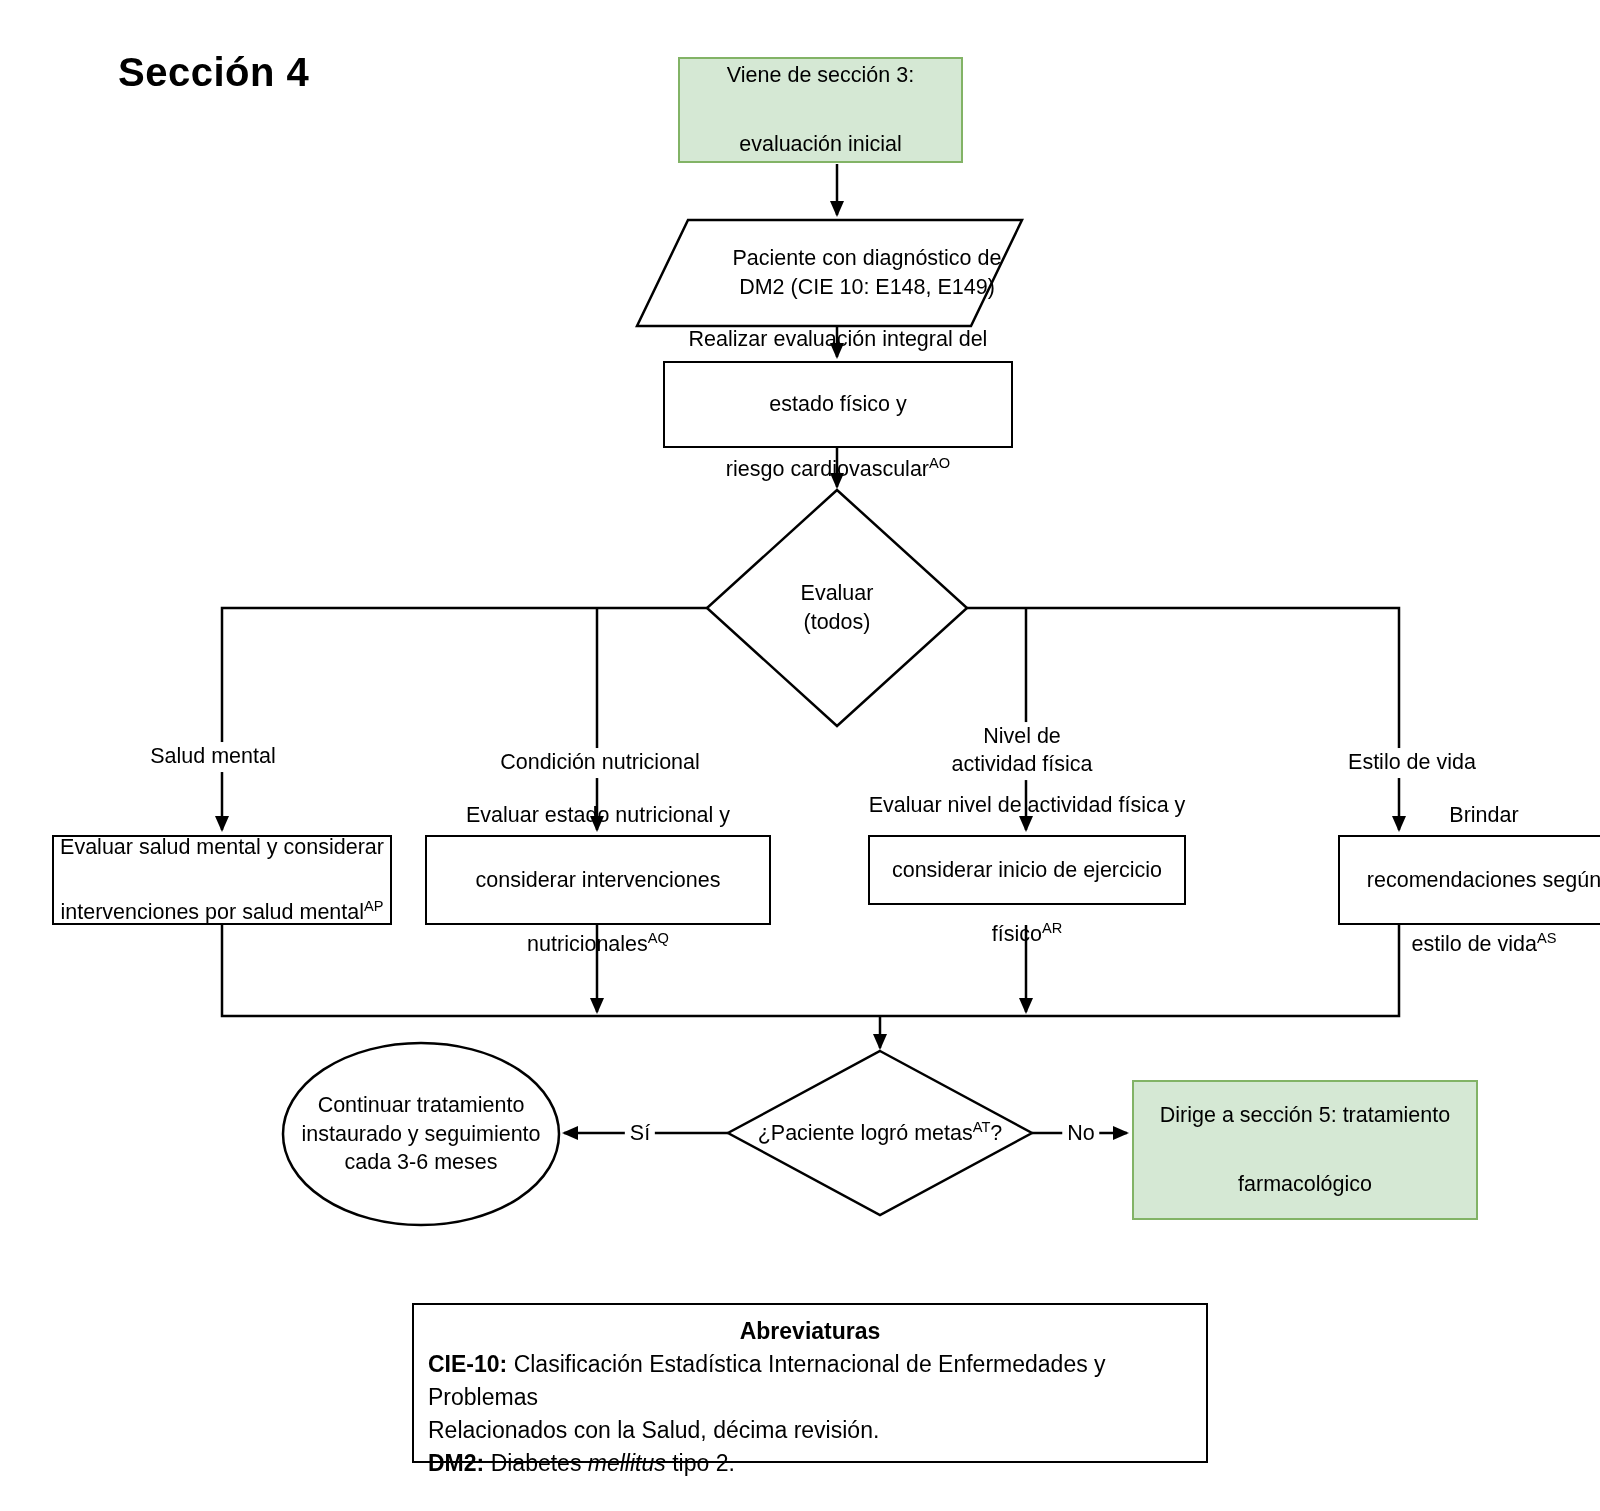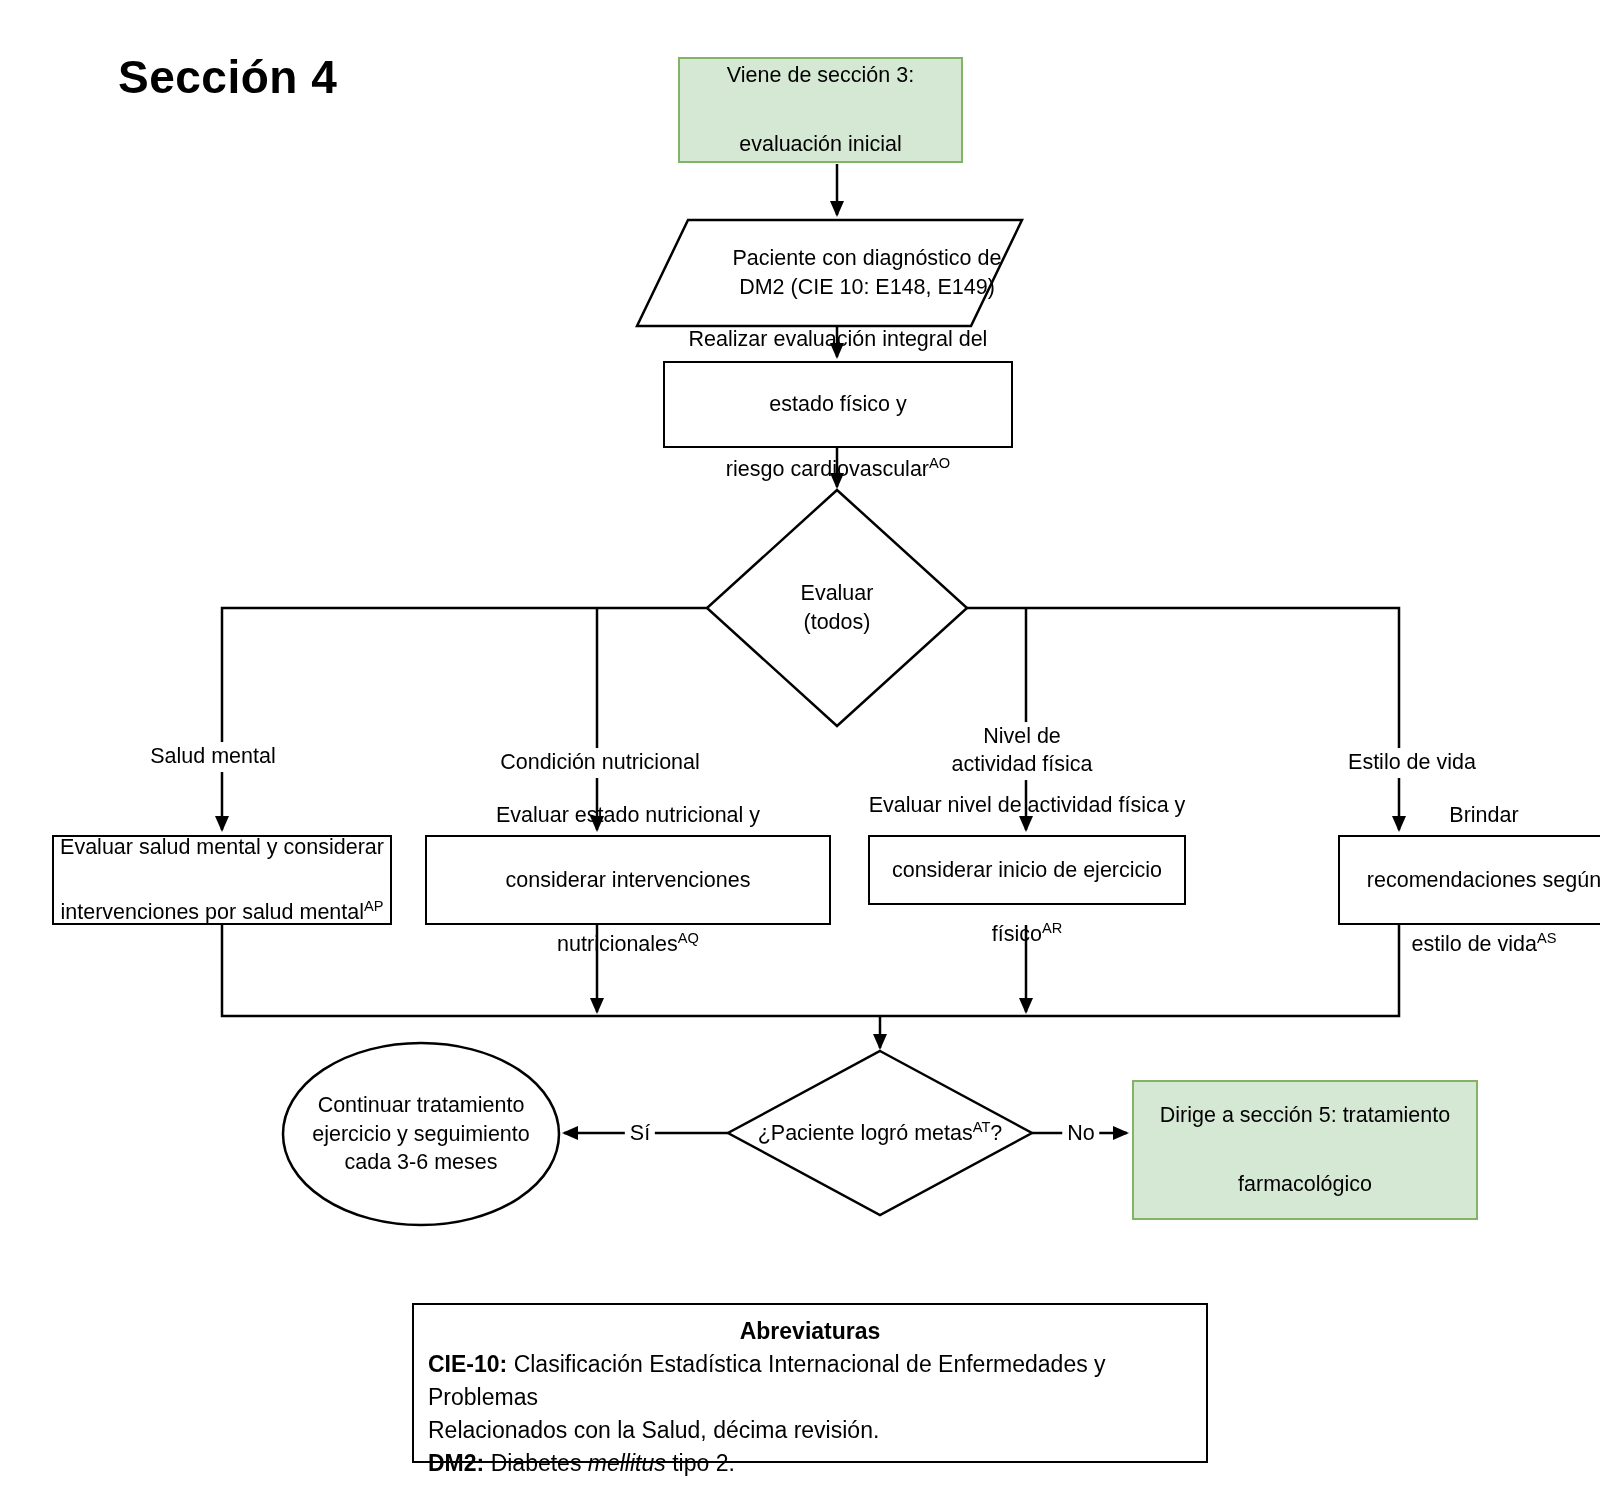--- a/index.html
+++ b/index.html
@@ -16,21 +16,21 @@
   .node > div{white-space:nowrap;}
   .box{border:2.5px solid #000;background:#fff;gap:36px;}
   .green{background:#d5e8d4;border:2px solid #82b366;gap:40px;}
   sup{font-size:68%;line-height:0;vertical-align:super;}
   .lbl{
     position:absolute;transform:translate(-50%,-50%);background:#ffffff;
     font-size:21.5px;text-align:center;padding:1px 5px;line-height:1.3;
   }
   .lbl div{white-space:nowrap;}
   .title{
-    position:absolute;left:118px;top:50px;font-size:46px;font-weight:bold;
+    position:absolute;left:118px;top:50px;font-size:40px;font-weight:bold;
     letter-spacing:0.5px;
     text-align:right;
   }
   .abbrev{
     position:absolute;left:412px;top:1303px;width:796px;height:160px;
     border:2.5px solid #000;box-sizing:border-box;background:#fff;
     font-size:23px;line-height:33px;padding:10px 14px 0 14px;
   }
   .abbrev-title{text-align:center;font-weight:bold;}
 </style>
@@ -98,21 +98,21 @@
     <div>Nivel de</div>
     <div>actividad física</div>
   </div>
   <div class="lbl" style="left:1412px;top:763px;">Estilo de vida</div>
 
   <div class="node box" style="left:52px;top:835px;width:340px;height:90px;">
     <div>Evaluar salud mental y considerar</div>
     <div><span>intervenciones por salud mental</span><sup>AP</sup></div>
   </div>
 
-  <div class="node box" style="left:425px;top:835px;width:406px;height:90px;">
+  <div class="node box" style="left:425px;top:835px;width:346px;height:90px;">
     <div>Evaluar estado nutricional y</div>
     <div>considerar intervenciones</div>
     <div><span>nutricionales</span><sup>AQ</sup></div>
   </div>
 
   <div class="node box" style="left:868px;top:835px;width:318px;height:70px;">
     <div>Evaluar nivel de actividad física y</div>
     <div>considerar inicio de ejercicio</div>
     <div><span>físico</span><sup>AR</sup></div>
   </div>
@@ -125,21 +125,21 @@
 
   <div class="node" style="left:730px;top:1110px;width:300px;height:46px;">
     <div><span>¿Paciente logró metas</span><sup>AT</sup><span>?</span></div>
   </div>
 
   <div class="lbl" style="left:640px;top:1134px;">Sí</div>
   <div class="lbl" style="left:1081px;top:1134px;">No</div>
 
   <div class="node" style="left:293px;top:1076px;width:256px;height:116px;">
     <div>Continuar tratamiento</div>
-    <div>ejercicio y seguimiento</div>
+    <div>instaurado y seguimiento</div>
     <div>cada 3-6 meses</div>
   </div>
 
   <div class="node green" style="left:1132px;top:1080px;width:346px;height:140px;">
     <div>Dirige a sección 5: tratamiento</div>
     <div>farmacológico</div>
   </div>
 
   <div class="abbrev">
     <div class="abbrev-title">Abreviaturas</div>

